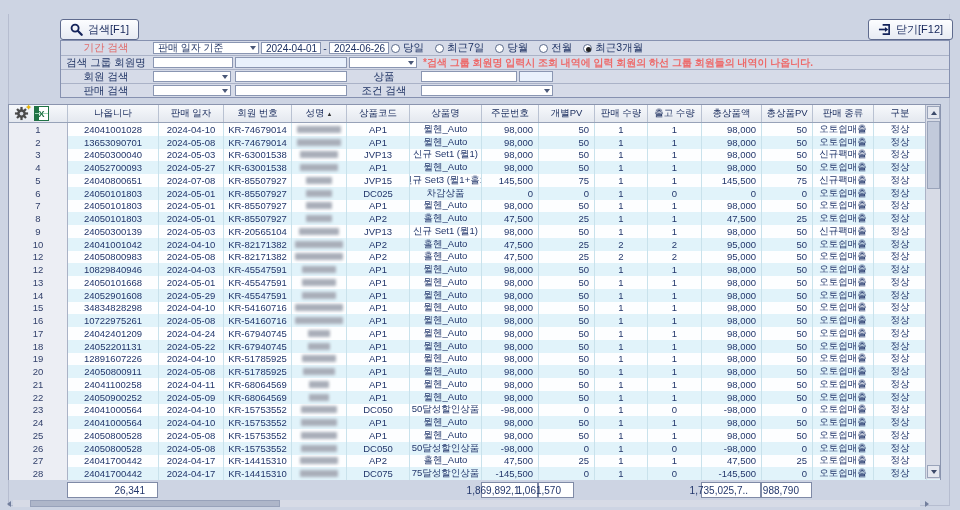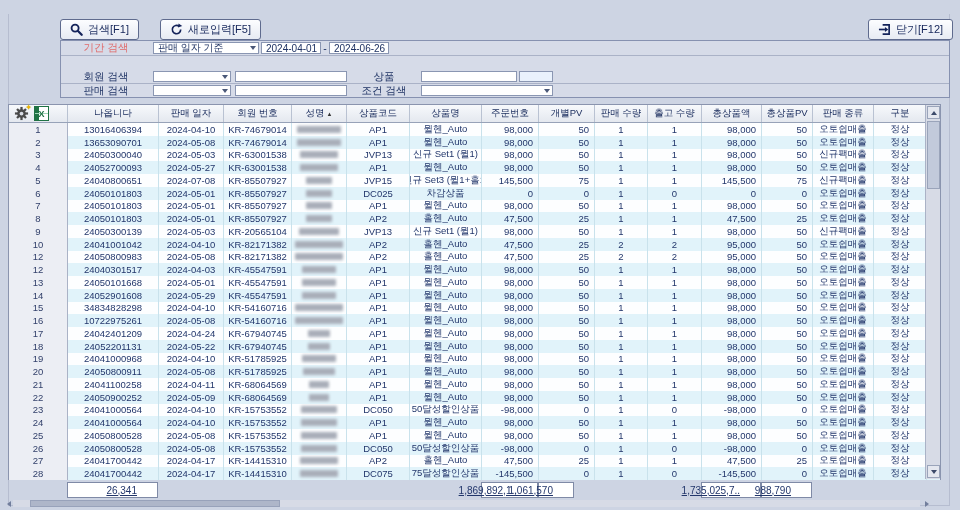--- a/index.html
+++ b/index.html
@@ -62,21 +62,21 @@
   .vscroll { position:absolute; right:0; top:0; bottom:0; width:15px; background:#d7dbe6; border-left:1px solid #aab2c6; }
   .vbtn { position:absolute; left:1px; width:13px; height:13px; background:#e4e7ef; border:1px solid #9aa4ba;
     display:flex; align-items:center; justify-content:center; }
   .vbtn.up { top:1px; } .vbtn.down { bottom:1px; }
   .tri-up { width:0;height:0;border-left:3px solid transparent;border-right:3px solid transparent;border-bottom:4px solid #3c4a6a; }
   .tri-down { width:0;height:0;border-left:3px solid transparent;border-right:3px solid transparent;border-top:4px solid #3c4a6a; }
   .vthumb { position:absolute; left:1px; top:16px; width:13px; height:68px; background:#c2cadb; border:1px solid #9aa4ba; }
 
   
   .totbox { position:absolute; top:482px; height:16px; background:#fff; border:1px solid #7f8aa6;
-    font-size:10px; color:#22366b; display:flex; align-items:center; justify-content:flex-end; padding-right:20px;text-decoration:underline; }
+    font-size:10px; color:#22366b; display:flex; align-items:center; justify-content:flex-end; padding-right:12px; }
 
   
   .hscroll { position:absolute; left:13px; top:500px; width:907px; height:7px; background:#d7dbe6; }
   .hthumb { position:absolute; left:17px; top:0; width:250px; height:7px; background:#aeb6c9; border:1px solid #98a2ba; }
   .hbtn { position:absolute; top:500px; width:7px; height:7px; display:flex; align-items:center; justify-content:center; }
   .tri-left { width:0;height:0;border-top:3px solid transparent;border-bottom:3px solid transparent;border-right:4px solid #717e9c; }
   .tri-right{ width:0;height:0;border-top:3px solid transparent;border-bottom:3px solid transparent;border-left:4px solid #717e9c; }
 
   .xlicon { width:15px; height:15px; background:#fff; border:1px solid #1f7244; position:relative; display:flex; align-items:center; justify-content:center; }
   .xlicon::before { content:""; position:absolute; inset:0;
@@ -96,29 +96,20 @@
   <div class="tb-btn" style="left:60px;">
     <span>
       <svg width="13" height="13" viewBox="0 0 14 14">
           <circle cx="5.5" cy="5.5" r="3.8" fill="none" stroke="#14235a" stroke-width="2"></circle>
           <line x1="8.6" y1="8.6" x2="12.6" y2="12.6" stroke="#14235a" stroke-width="2.4" stroke-linecap="round"></line>
         </svg>
     </span>
     <span>검색[F1]</span>
   </div>
 
-  <div class="tb-btn" style="left:160px;">
-    <span>
-      <svg width="13" height="13" viewBox="0 0 14 14">
-          <path d="M11.5 7a4.5 4.5 0 1 1-1.6-3.4" fill="none" stroke="#14235a" stroke-width="1.8"></path>
-          <polygon points="9.2,0.6 13.2,3.1 8.6,4.9" fill="#14235a"></polygon>
-        </svg>
-    </span>
-    <span>새로입력[F5]</span>
-  </div>
 
   <div class="tb-btn" style="left:868px;">
     <span>
       <svg width="13" height="13" viewBox="0 0 14 14">
           <path d="M5 2h7v10H5" fill="none" stroke="#14235a" stroke-width="1.8"></path>
           <line x1="1" y1="7" x2="7.5" y2="7" stroke="#14235a" stroke-width="1.8"></line>
           <polygon points="7.5,4.2 11,7 7.5,9.8" fill="#14235a"></polygon>
         </svg>
     </span>
     <span>닫기[F12]</span>
@@ -134,22 +125,54 @@
       </div>
       <div class="fbox combo" style="left:200px;width:60px;">
         <span>2024-04-01</span>
         <span class="carrow"></span>
       </div>
       <div class="flabel" style="left:261px;width:6px;">-</div>
       <div class="fbox combo" style="left:268px;width:60px;">
         <span>2024-06-26</span>
         <span class="carrow"></span>
       </div>
+      <div class="radios">
+          <span class="radio-item">
+            <span class="rdot"></span>
+            <span>당일</span>
+          </span>
+          <span class="radio-item">
+            <span class="rdot"></span>
+            <span>최근7일</span>
+          </span>
+          <span class="radio-item">
+            <span class="rdot"></span>
+            <span>당월</span>
+          </span>
+          <span class="radio-item">
+            <span class="rdot"></span>
+            <span>전월</span>
+          </span>
+          <span class="radio-item checked">
+            <span class="rdot"></span>
+            <span>최근3개월</span>
+          </span>
+        </div>
     </div>
 
+    <div class="fr fr2">
+      <div class="flabel" style="left:0;width:90px;">검색 그룹 회원명</div>
+      <div class="fbox" style="left:92px;width:80px;"></div>
+      <div class="fbox tint" style="left:174px;width:112px;"></div>
+      <div class="fbox combo" style="left:288px;width:68px;">
+        <span></span>
+        <span class="carrow"></span>
+      </div>
+      <div class="note" style="left:362px;">*검색 그룹 회원명 입력시 조회 내역에 입력 회원의 하선 그룹 회원들의 내역이 나옵니다.</div>
+    </div>
 
     <div class="fr fr3">
       <div class="flabel" style="left:0;width:90px;">회원 검색</div>
       <div class="fbox combo" style="left:92px;width:78px;">
         <span></span>
         <span class="carrow"></span>
       </div>
       <div class="fbox" style="left:174px;width:112px;"></div>
       <div class="flabel" style="left:290px;width:66px;">상품</div>
       <div class="fbox" style="left:360px;width:96px;"></div>
@@ -232,21 +255,21 @@
         <div class="hc" style="width: 61px; flex: 0 0 auto;">
           <span>판매 종류</span>
         </div>
         <div class="hc" style="width: 53px; flex: 0 0 auto;">
           <span>구분</span>
         </div>
       </div>
     <div class="gbody">
         <div class="grow odd">
           <div class="gc gut" style="width: 59px; flex: 0 0 auto;">1</div>
-          <div class="gc" style="width: 91px; flex: 0 0 auto;">13016406394</div>
+          <div class="gc" style="width: 91px; flex: 0 0 auto;">24041001028</div>
           <div class="gc" style="width: 65px; flex: 0 0 auto;">2024-04-10</div>
           <div class="gc" style="width: 68px; flex: 0 0 auto;">KR-74679014</div>
           <div class="gc" style="width: 55px; flex: 0 0 auto;">
             <span class="blurbar" style="width: 44px;"></span>
           </div>
           <div class="gc" style="width: 63px; flex: 0 0 auto;">AP1</div>
           <div class="gc" style="width: 72px; flex: 0 0 auto;">뮐헨_Auto</div>
           <div class="gc r" style="width: 57px; flex: 0 0 auto;">98,000</div>
           <div class="gc r" style="width: 56px; flex: 0 0 auto;">50</div>
           <div class="gc" style="width: 53px; flex: 0 0 auto;">1</div>
@@ -441,21 +464,21 @@
           <div class="gc r" style="width: 56px; flex: 0 0 auto;">25</div>
           <div class="gc" style="width: 53px; flex: 0 0 auto;">2</div>
           <div class="gc" style="width: 54px; flex: 0 0 auto;">2</div>
           <div class="gc r" style="width: 60px; flex: 0 0 auto;">95,000</div>
           <div class="gc r" style="width: 51px; flex: 0 0 auto;">50</div>
           <div class="gc" style="width: 61px; flex: 0 0 auto;">오토쉽매출</div>
           <div class="gc" style="width: 53px; flex: 0 0 auto;">정상</div>
         </div>
         <div class="grow even">
           <div class="gc gut" style="width: 59px; flex: 0 0 auto;">12</div>
-          <div class="gc" style="width: 91px; flex: 0 0 auto;">24040301517</div>
+          <div class="gc" style="width: 91px; flex: 0 0 auto;">10829840946</div>
           <div class="gc" style="width: 65px; flex: 0 0 auto;">2024-04-03</div>
           <div class="gc" style="width: 68px; flex: 0 0 auto;">KR-45547591</div>
           <div class="gc" style="width: 55px; flex: 0 0 auto;">
             <span class="blurbar" style="width: 34px;"></span>
           </div>
           <div class="gc" style="width: 63px; flex: 0 0 auto;">AP1</div>
           <div class="gc" style="width: 72px; flex: 0 0 auto;">뮐헨_Auto</div>
           <div class="gc r" style="width: 57px; flex: 0 0 auto;">98,000</div>
           <div class="gc r" style="width: 56px; flex: 0 0 auto;">50</div>
           <div class="gc" style="width: 53px; flex: 0 0 auto;">1</div>
@@ -574,21 +597,21 @@
           <div class="gc r" style="width: 56px; flex: 0 0 auto;">50</div>
           <div class="gc" style="width: 53px; flex: 0 0 auto;">1</div>
           <div class="gc" style="width: 54px; flex: 0 0 auto;">1</div>
           <div class="gc r" style="width: 60px; flex: 0 0 auto;">98,000</div>
           <div class="gc r" style="width: 51px; flex: 0 0 auto;">50</div>
           <div class="gc" style="width: 61px; flex: 0 0 auto;">오토쉽매출</div>
           <div class="gc" style="width: 53px; flex: 0 0 auto;">정상</div>
         </div>
         <div class="grow odd">
           <div class="gc gut" style="width: 59px; flex: 0 0 auto;">19</div>
-          <div class="gc" style="width: 91px; flex: 0 0 auto;">24041000968</div>
+          <div class="gc" style="width: 91px; flex: 0 0 auto;">12891607226</div>
           <div class="gc" style="width: 65px; flex: 0 0 auto;">2024-04-10</div>
           <div class="gc" style="width: 68px; flex: 0 0 auto;">KR-51785925</div>
           <div class="gc" style="width: 55px; flex: 0 0 auto;">
             <span class="blurbar" style="width: 34px;"></span>
           </div>
           <div class="gc" style="width: 63px; flex: 0 0 auto;">AP1</div>
           <div class="gc" style="width: 72px; flex: 0 0 auto;">뮐헨_Auto</div>
           <div class="gc r" style="width: 57px; flex: 0 0 auto;">98,000</div>
           <div class="gc r" style="width: 56px; flex: 0 0 auto;">50</div>
           <div class="gc" style="width: 53px; flex: 0 0 auto;">1</div>

